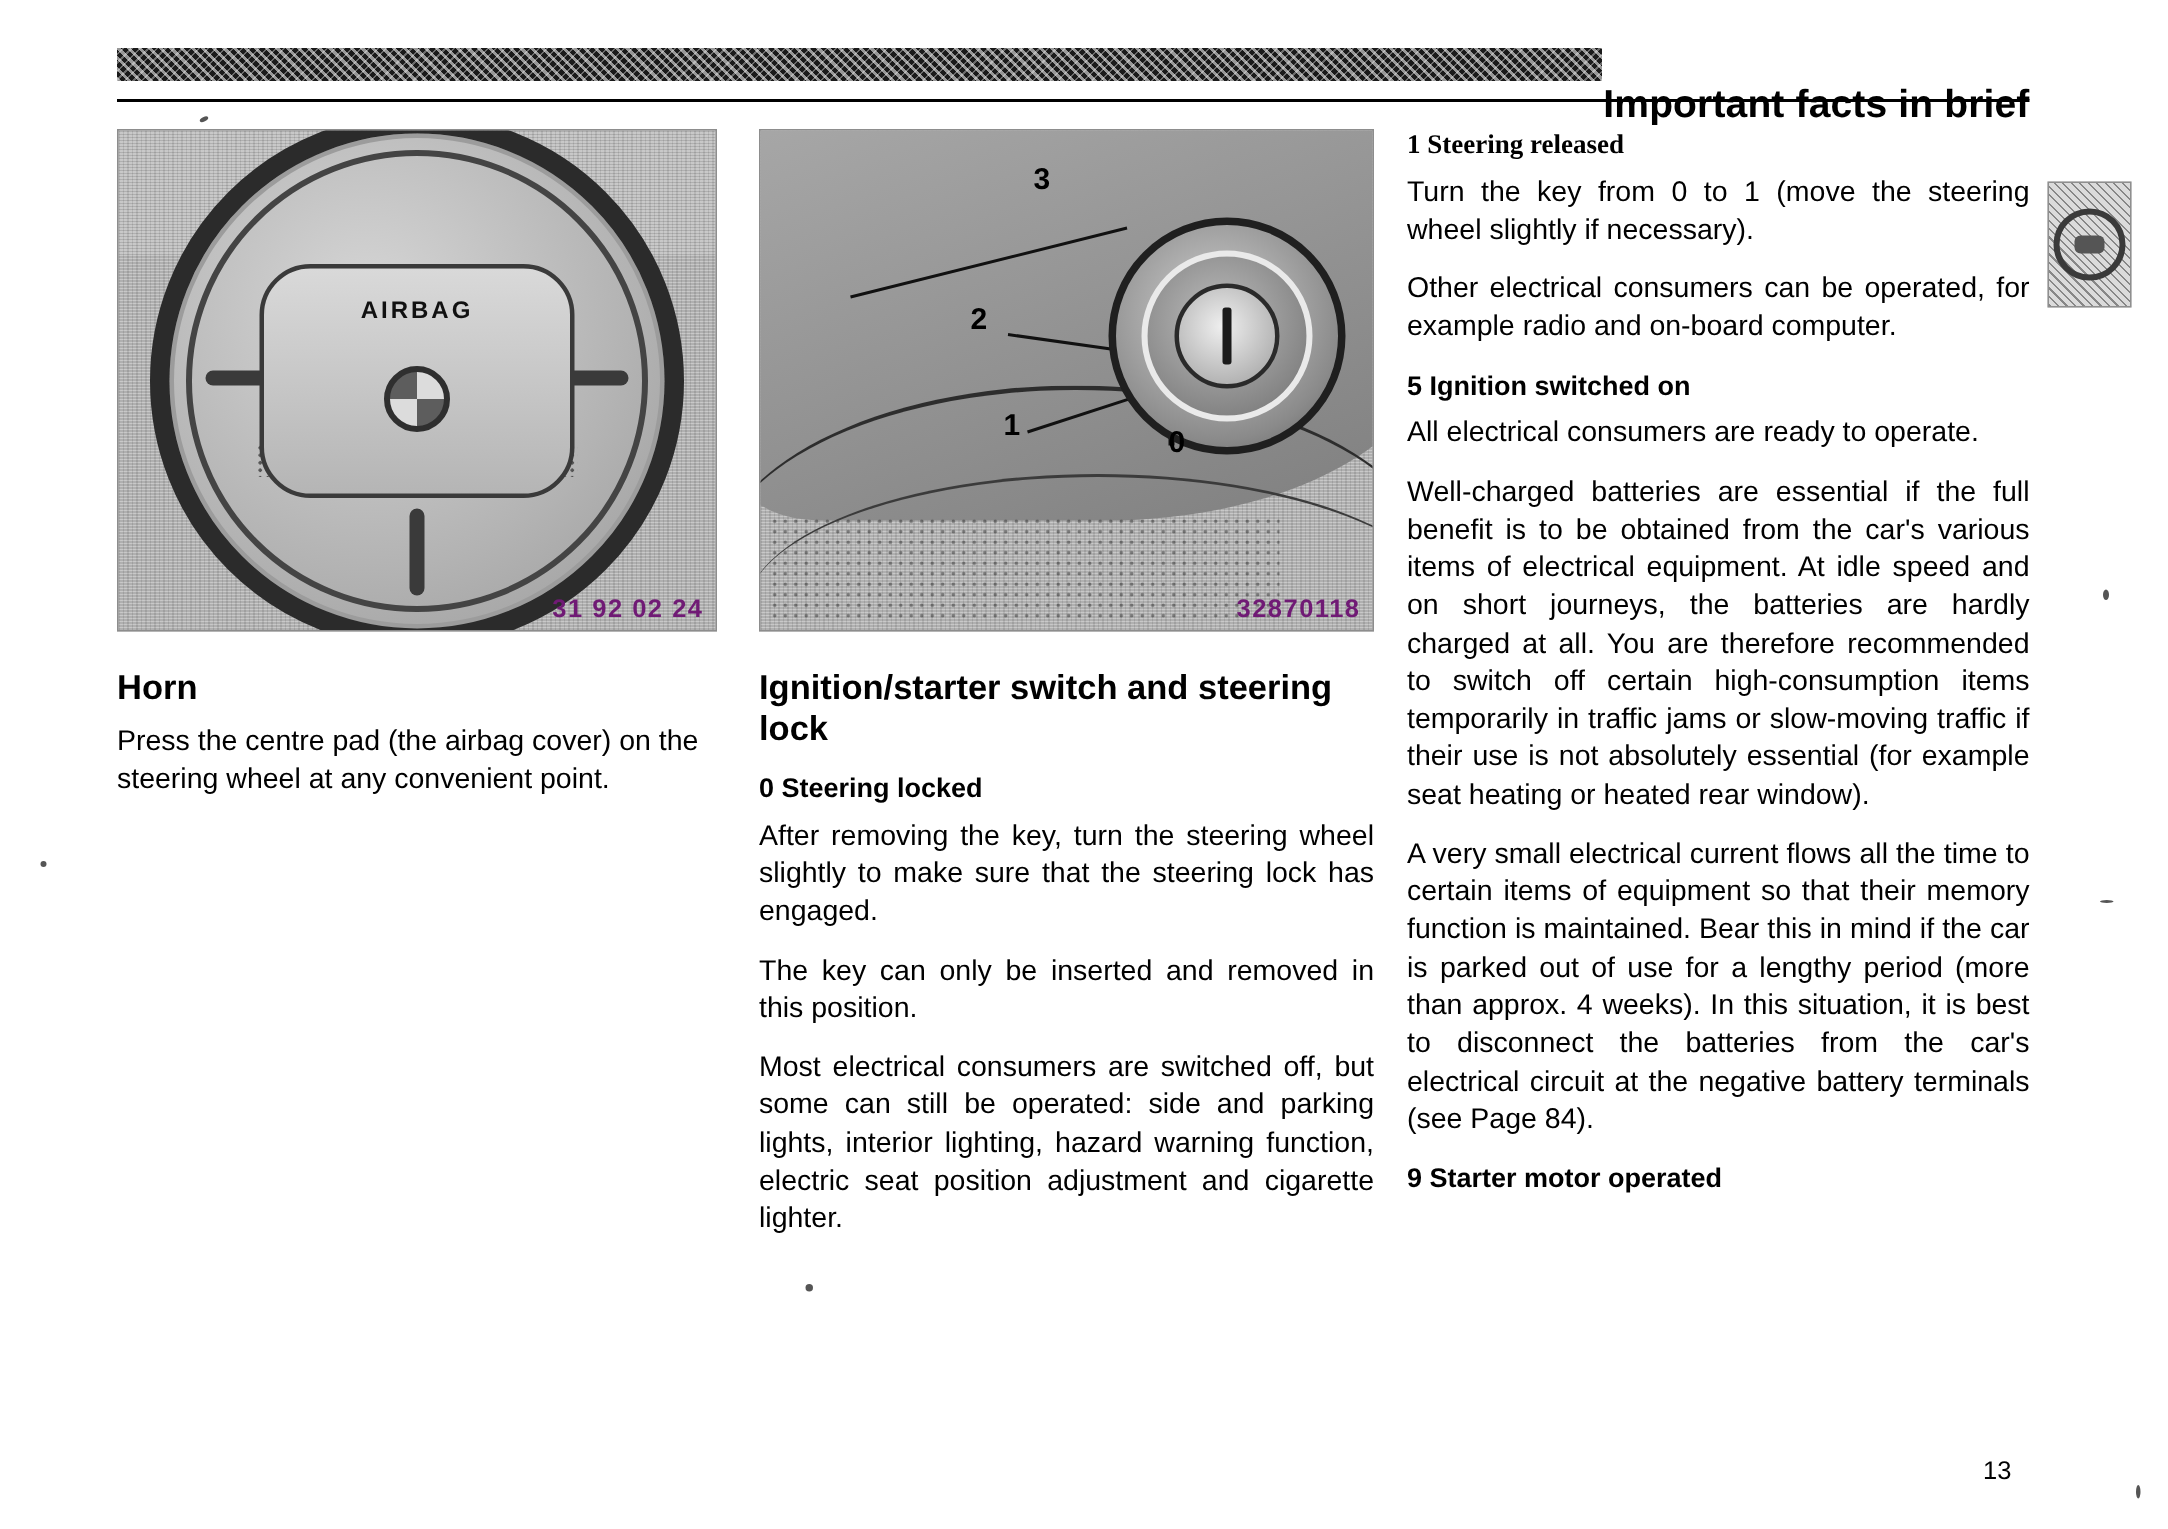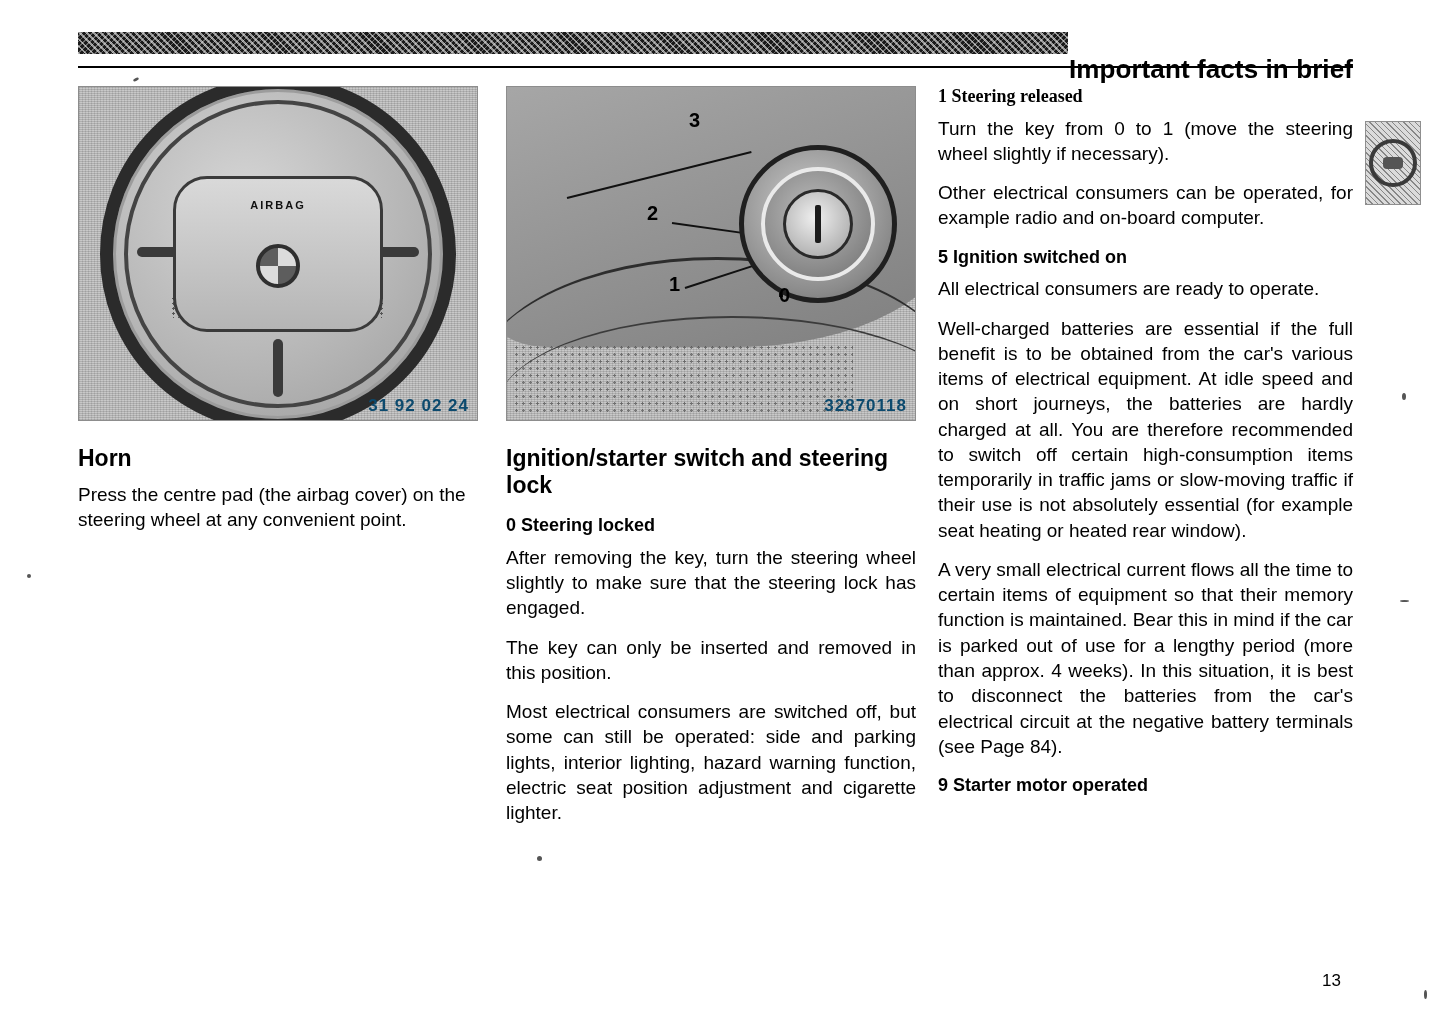--- a/index.html
+++ b/index.html
@@ -89,21 +89,21 @@
       repeating-linear-gradient(90deg, rgba(0,0,0,0.08) 0 1px, rgba(255,255,255,0.06) 1px 3px);
   }
 
   .fig-code {
     position: absolute;
     bottom: 4px;
     right: 8px;
     font-size: 17px;
     font-weight: bold;
     letter-spacing: 1px;
-    color: #0c4a6e;
+    color: #701a75;
     font-family: "Liberation Sans", sans-serif;
   }
 
   
   .wheel-outer {
     position: absolute;
     left: 50%;
     top: 50%;
     transform: translate(-50%, -50%);
     width: 330px;
@@ -128,21 +128,21 @@
     width: 204px; height: 150px;
     border-radius: 34px;
     background: linear-gradient(180deg,#d9d9d9,#b5b5b5);
     border: 3px solid #3a3a3a;
   }
   .airbag-label {
     position: absolute;
     left: 50%;
     top: 20px;
     transform: translateX(-50%);
-    font-size: 11px;
+    font-size: 16px;
     letter-spacing: 2px;
     font-weight: bold;
     color: #111;
   }
   .wheel-badge {
     position: absolute;
     left: 50%; top: 58%;
     transform: translate(-50%,-50%);
     width: 36px; height: 36px;
     border-radius: 50%;

